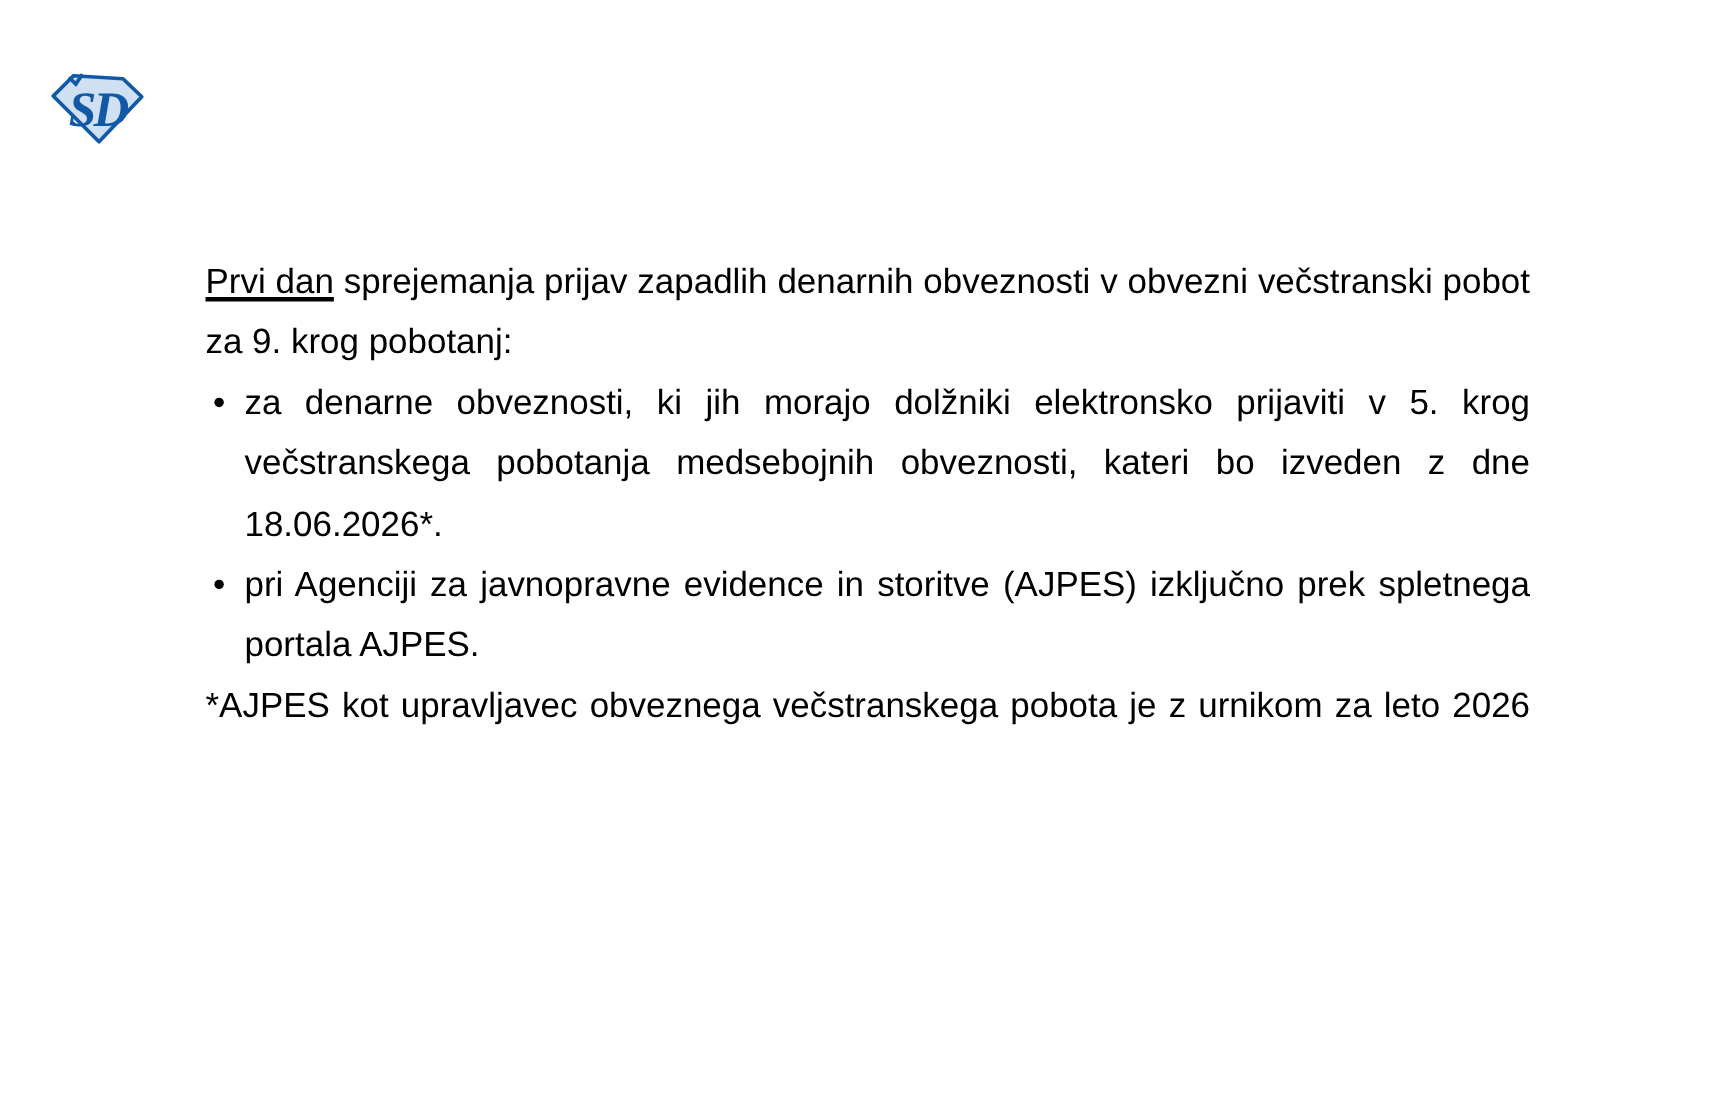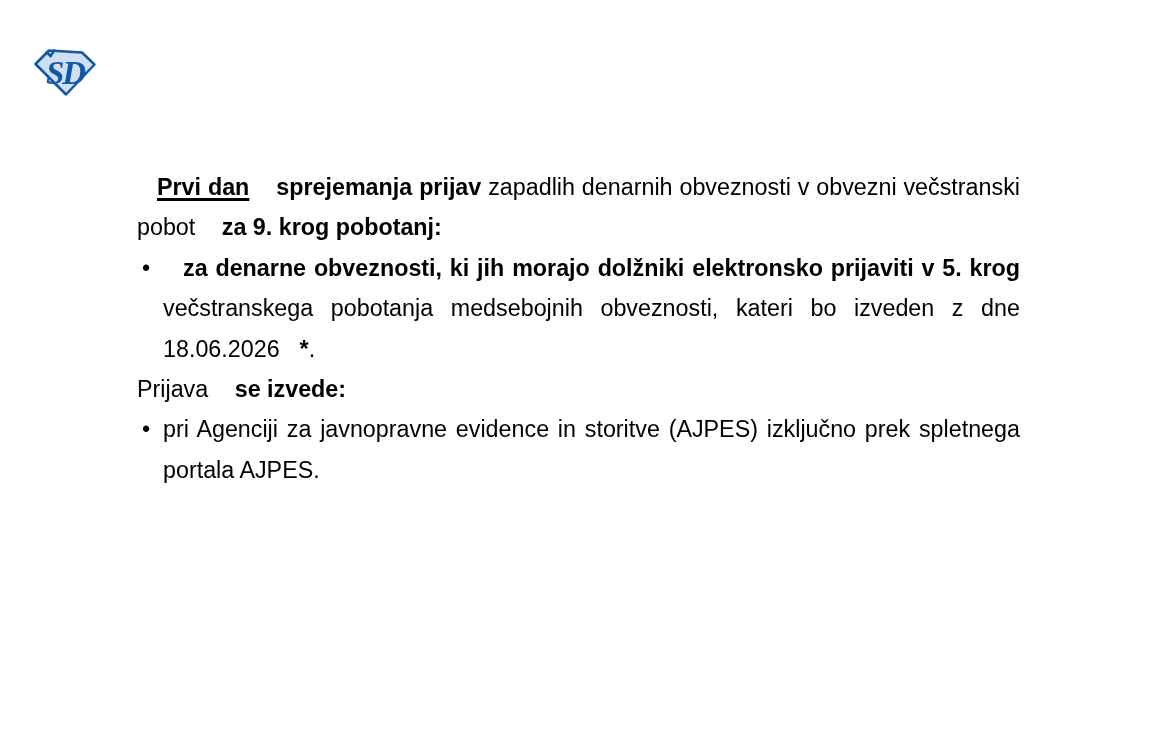--- a/index.html
+++ b/index.html
@@ -26,21 +26,21 @@
     position: absolute;
     left: 137px;
     top: 167px;
     width: 883px;
     font-size: 23.3px;
     line-height: 40.4px;
     text-align: justify;
   }
   .para { margin: 0; }
   .gap-after { margin-bottom: 40.4px; }
-  .b { font-weight: bold; margin-left: 20px; }
+  .b { font-weight: normal; }
   .u {
     text-decoration: underline;
     text-decoration-thickness: 2.5px;
     text-underline-offset: 3px;
   }
   .bullet {
     position: relative;
     padding-left: 26px;
     margin: 0;
   }
@@ -64,18 +64,18 @@
   </svg>
 </div>
 
 <div class="content">
 
   <p class="para"><span class="b u">Prvi dan</span><span class="b"> sprejemanja prijav </span><span>zapadlih denarnih obveznosti v obvezni večstranski pobot </span><span class="b">za 9. krog pobotanj:</span></p>
 
   <div class="bullet gap-after"><span class="marker">•</span><span class="b">za denarne obveznosti, ki jih morajo dolžniki elektronsko prijaviti v 5. krog</span><span> večstranskega pobotanja medsebojnih obveznosti, kateri bo izveden z dne 18.06.2026</span><span class="b">*</span><span>.</span></div>
 
 
-  <p class="para"><span>Prijava </span><span class="b">se izvede:</span></p>
 
   <div class="bullet gap-after"><span class="marker">•</span><span>pri Agenciji za javnopravne evidence in storitve (AJPES) izključno prek spletnega portala AJPES.</span></div>
 
+  <p class="para footnote"><span class="b">*</span><span>AJPES kot upravljavec obveznega večstranskega pobota je z urnikom za leto 2026</span></p>
 
 </div>
 
 </body></html>

